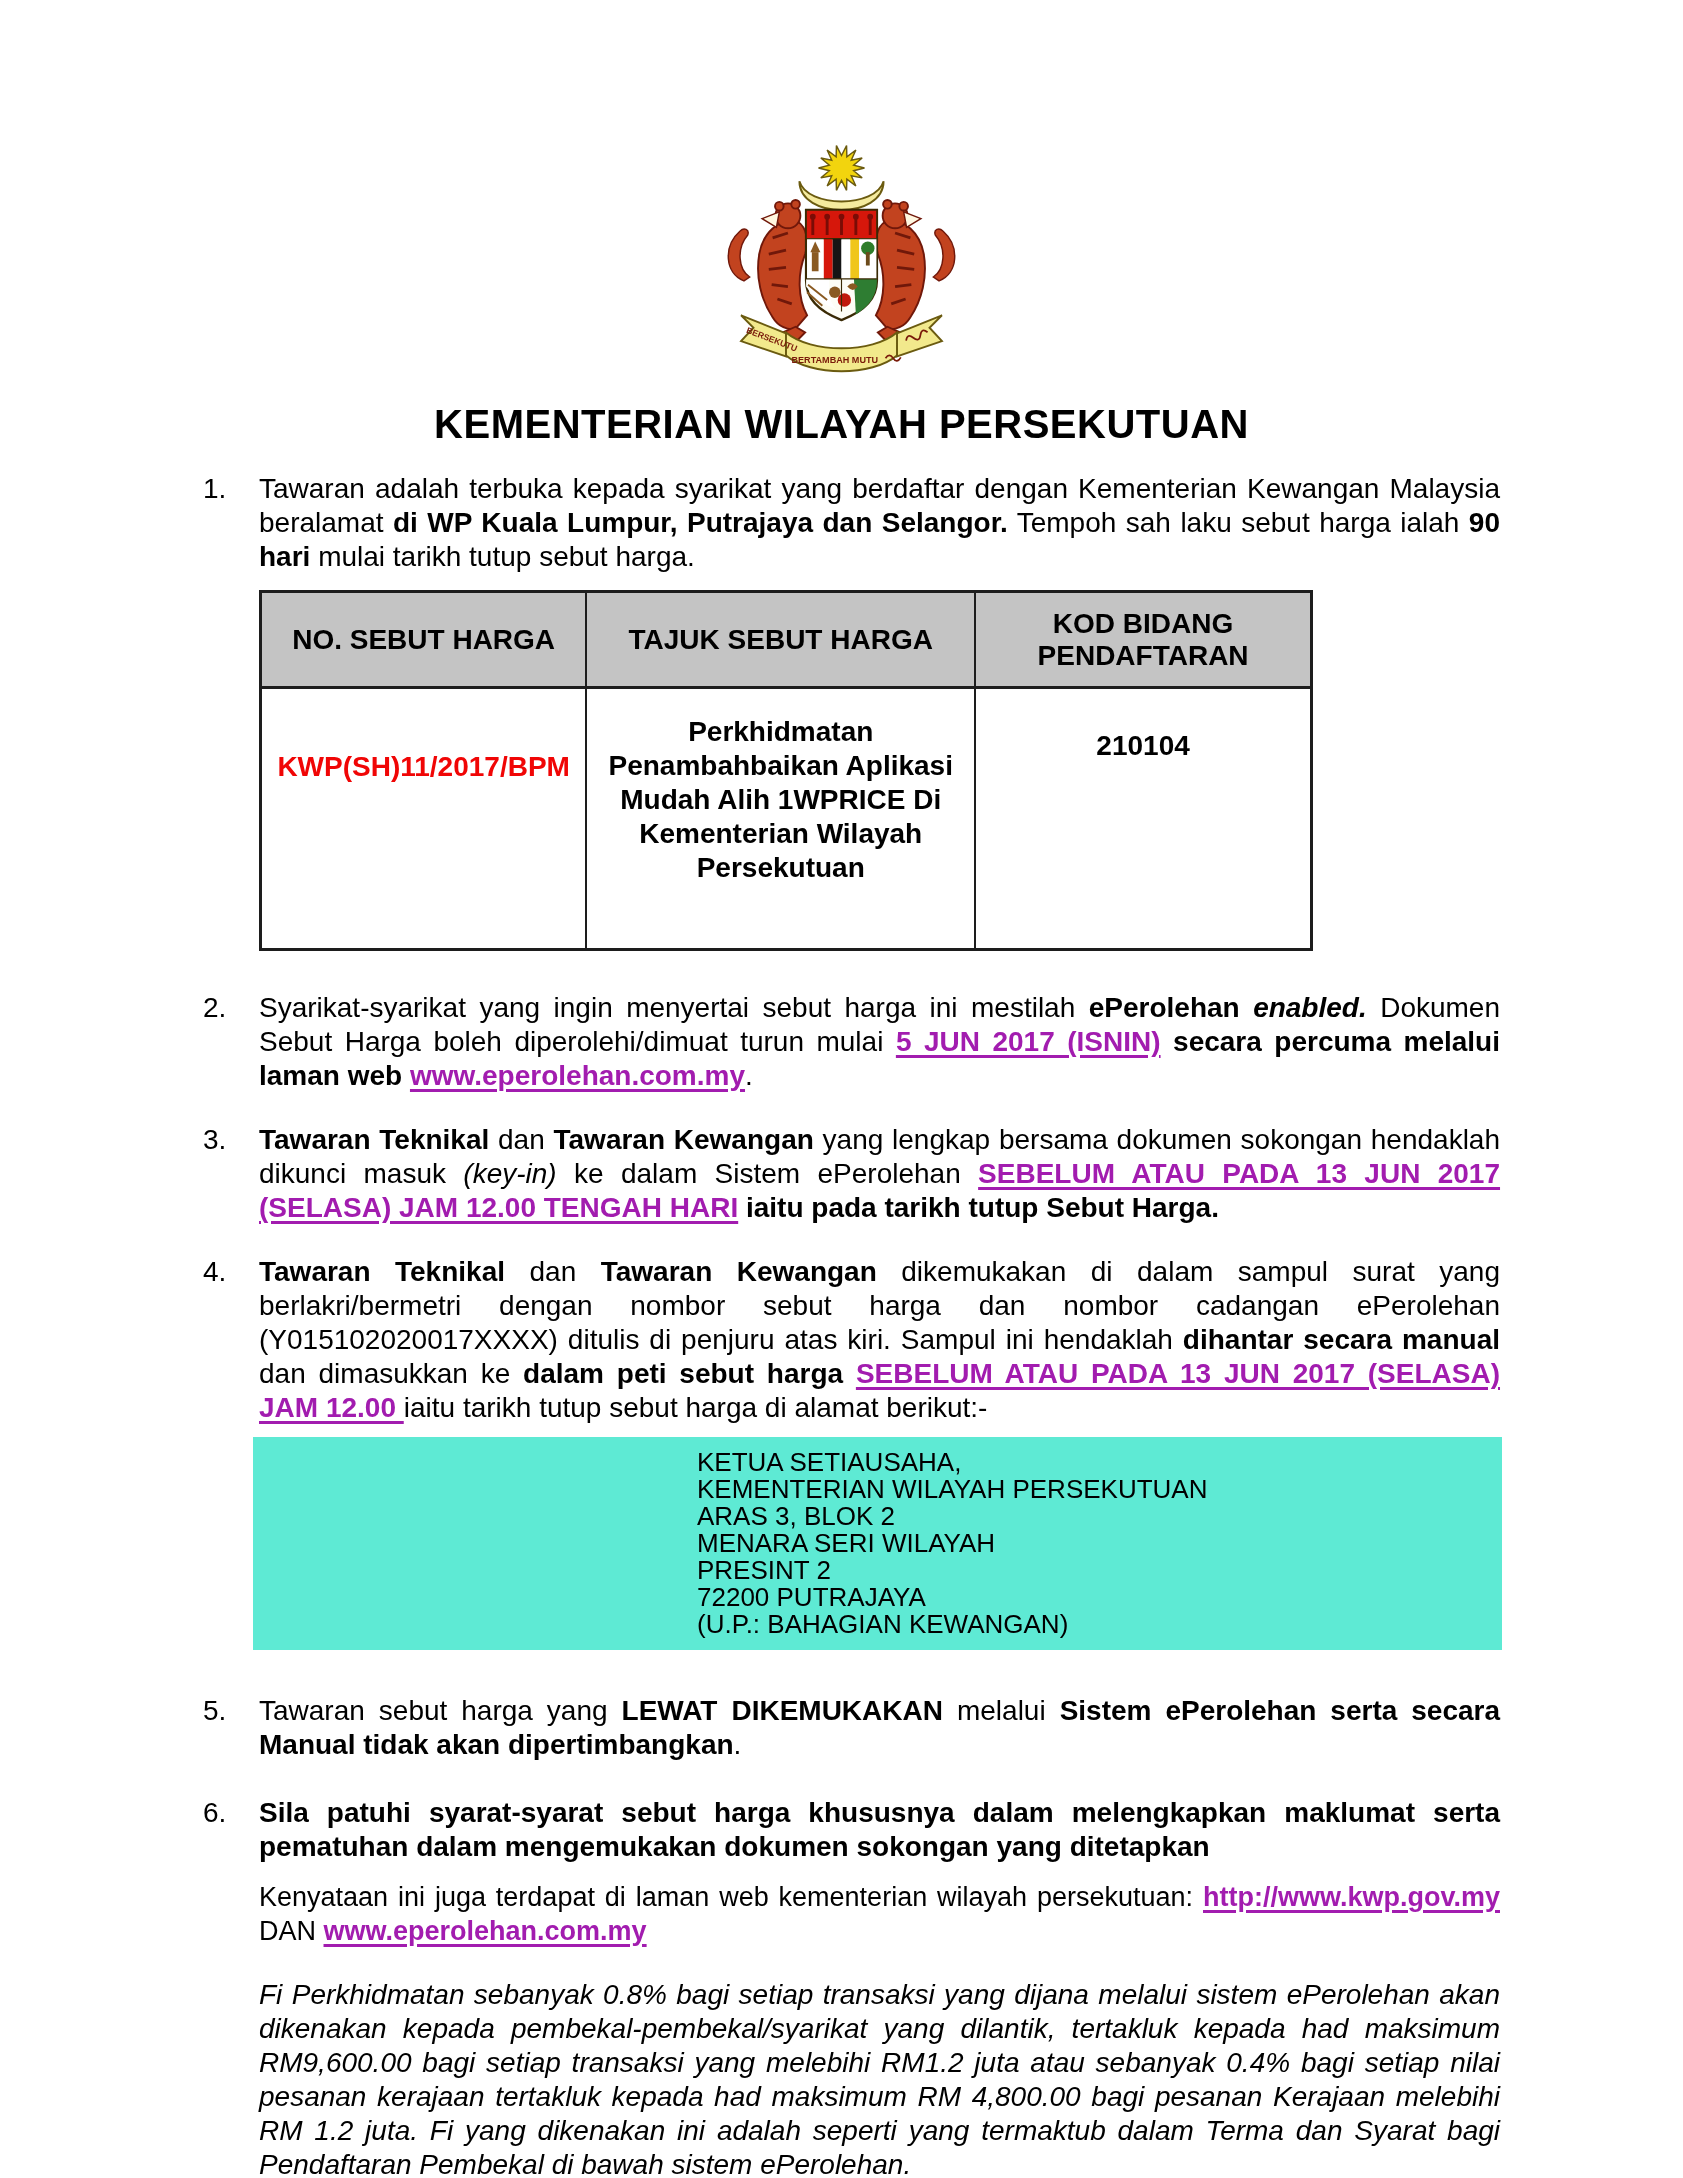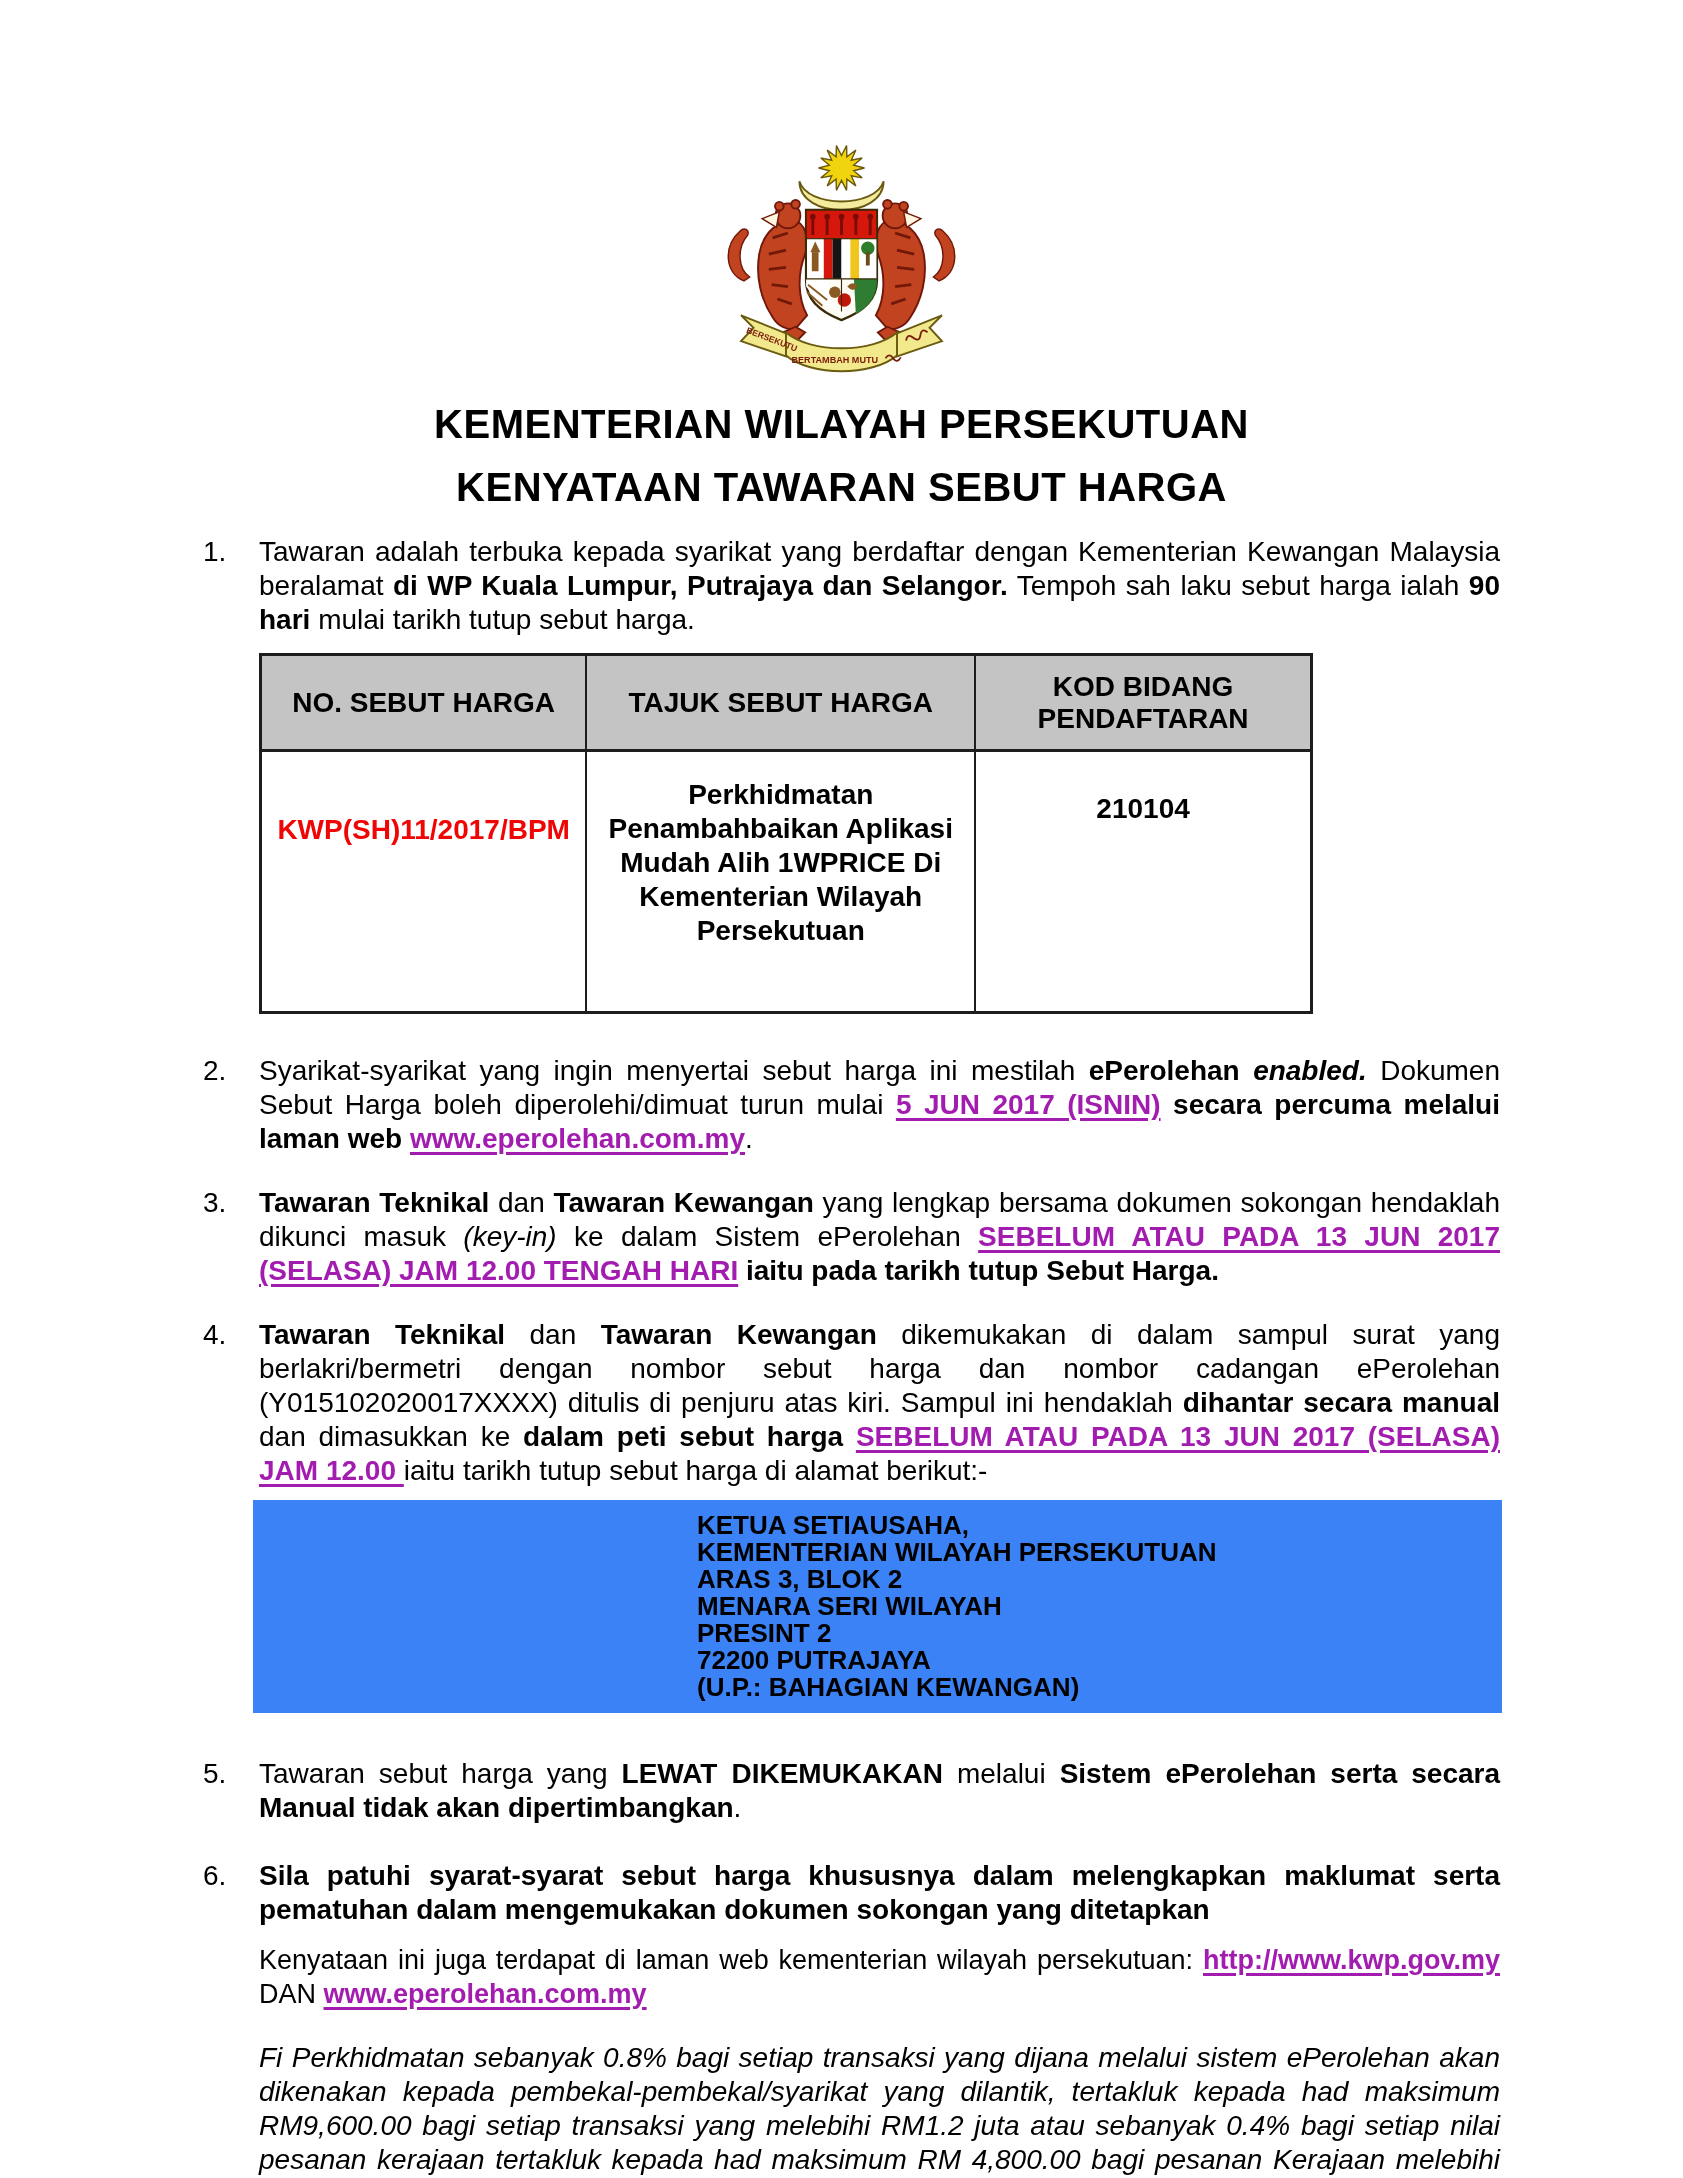--- a/index.html
+++ b/index.html
@@ -32,23 +32,23 @@
     border:2px solid #1d1d1d;height:198px;vertical-align:top;text-align:center;
     font-size:28px;font-weight:700;line-height:34px;padding:0 14px;
   }
   .quote-table .col-no{width:31%;}
   .quote-table .col-tajuk{width:37%;}
   .quote-table .col-kod{width:32%;}
   td.cell-no{color:#f00505;padding-top:61px;margin-left:18px;}
   td.cell-tajuk{padding-top:26px;margin-top:48px;}
   td.cell-kod{padding-top:40px;}
   .address-block{
-    margin:12px 0 0 50px;width:1249px;background:#3b82f6;
+    margin:12px 0 0 50px;width:1249px;background:#5eead4;
     padding:12px 0 12px 444px;box-sizing:border-box;
-    font-size:26px;font-weight:700;line-height:27px;
+    font-size:26px;font-weight:400;line-height:27px;
   }
   .footer-note{
     margin:16px 0 0 56px;text-align:justify;font-size:27px;line-height:34px;
   }
   .footer-fee{
     margin:30px 0 0 56px;text-align:justify;font-size:28px;line-height:34px;font-style:italic;
   }
   
   .s-b{font-weight:700;}
   .s-i{font-style:italic;}
@@ -121,21 +121,20 @@
           <path d="M216,206 q4,-7 8,0 q4,7 8,0 q4,-7 8,0"></path>
         </g>
         <text x="143" y="236" text-anchor="middle" font-size="9.5" font-weight="bold" fill="#7a1a0a" stroke="none" font-family="Liberation Sans, sans-serif">BERTAMBAH MUTU</text>
         <path d="M196,231 q4,-6 8,0 q4,6 8,-1" stroke="#7a1a0a" stroke-width="1.8" fill="none"></path>
       </g>
     </svg>
   </div>
 
   <div class="titles">
     <div class="title-line">KEMENTERIAN WILAYAH PERSEKUTUAN</div>
-    <div class="title-line">KENYATAAN TAWARAN SEBUT HARGA</div>
   </div>
 
   <div class="content">
 
     <div class="item mt-item1">
       <div class="item-num">1.</div>
       <div class="item-body"><span>Tawaran adalah terbuka kepada syarikat yang berdaftar dengan Kementerian Kewangan Malaysia beralamat </span><span class="s-b">di WP Kuala Lumpur, Putrajaya dan Selangor.</span><span> Tempoh sah laku sebut harga ialah </span><span class="s-b">90 hari</span><span> mulai tarikh tutup sebut harga.</span></div>
     </div>
 
     <table class="quote-table">

